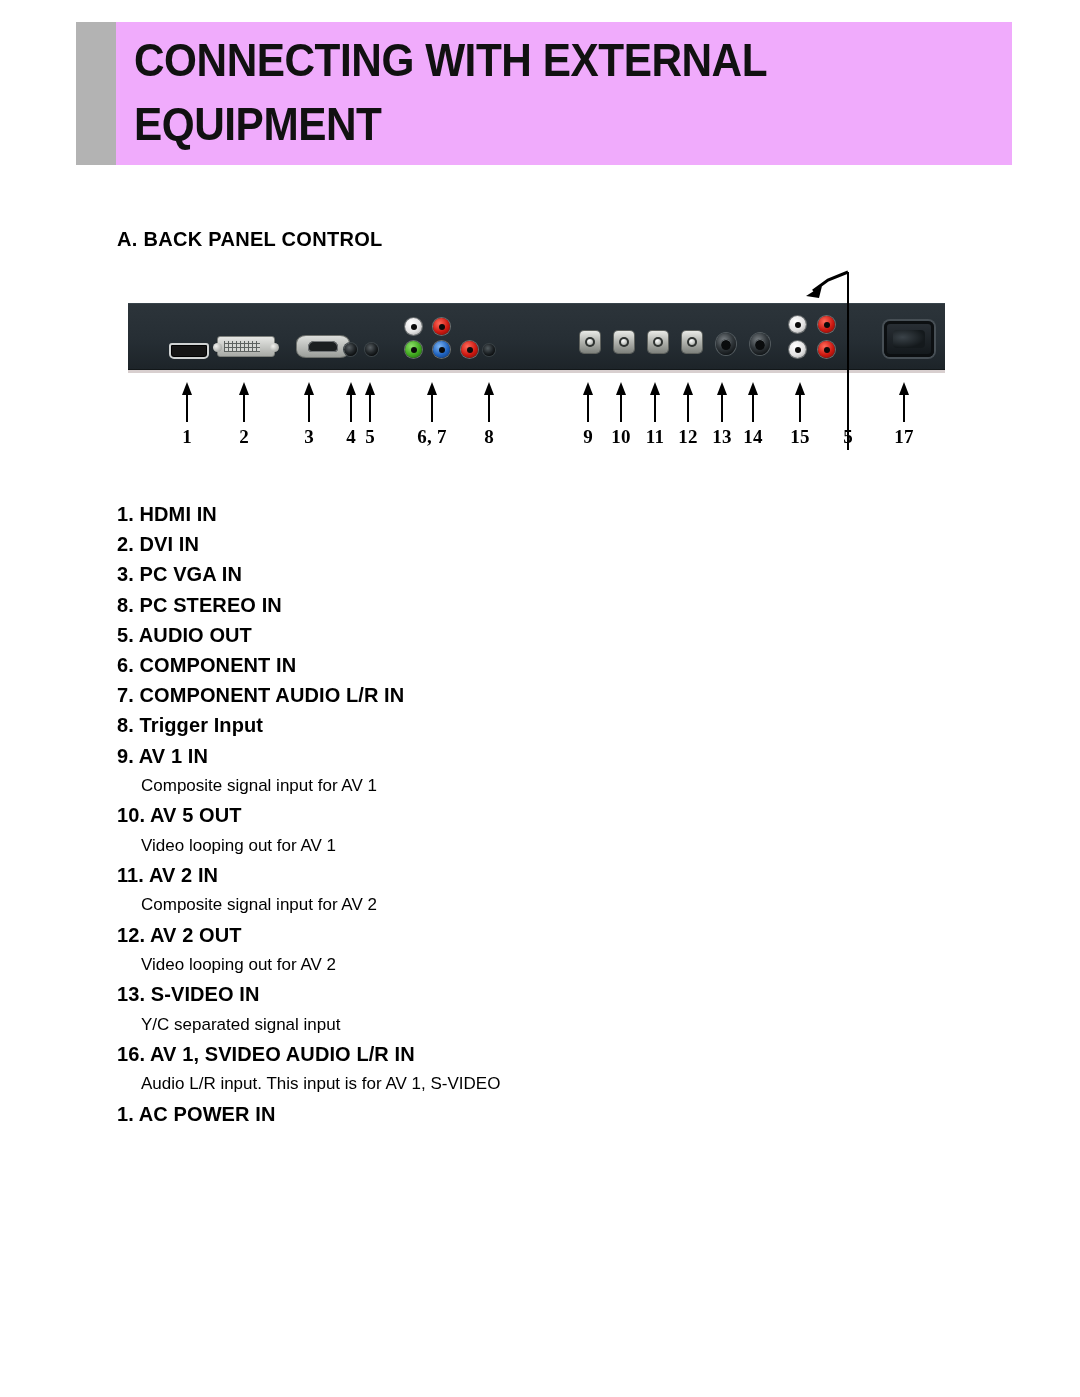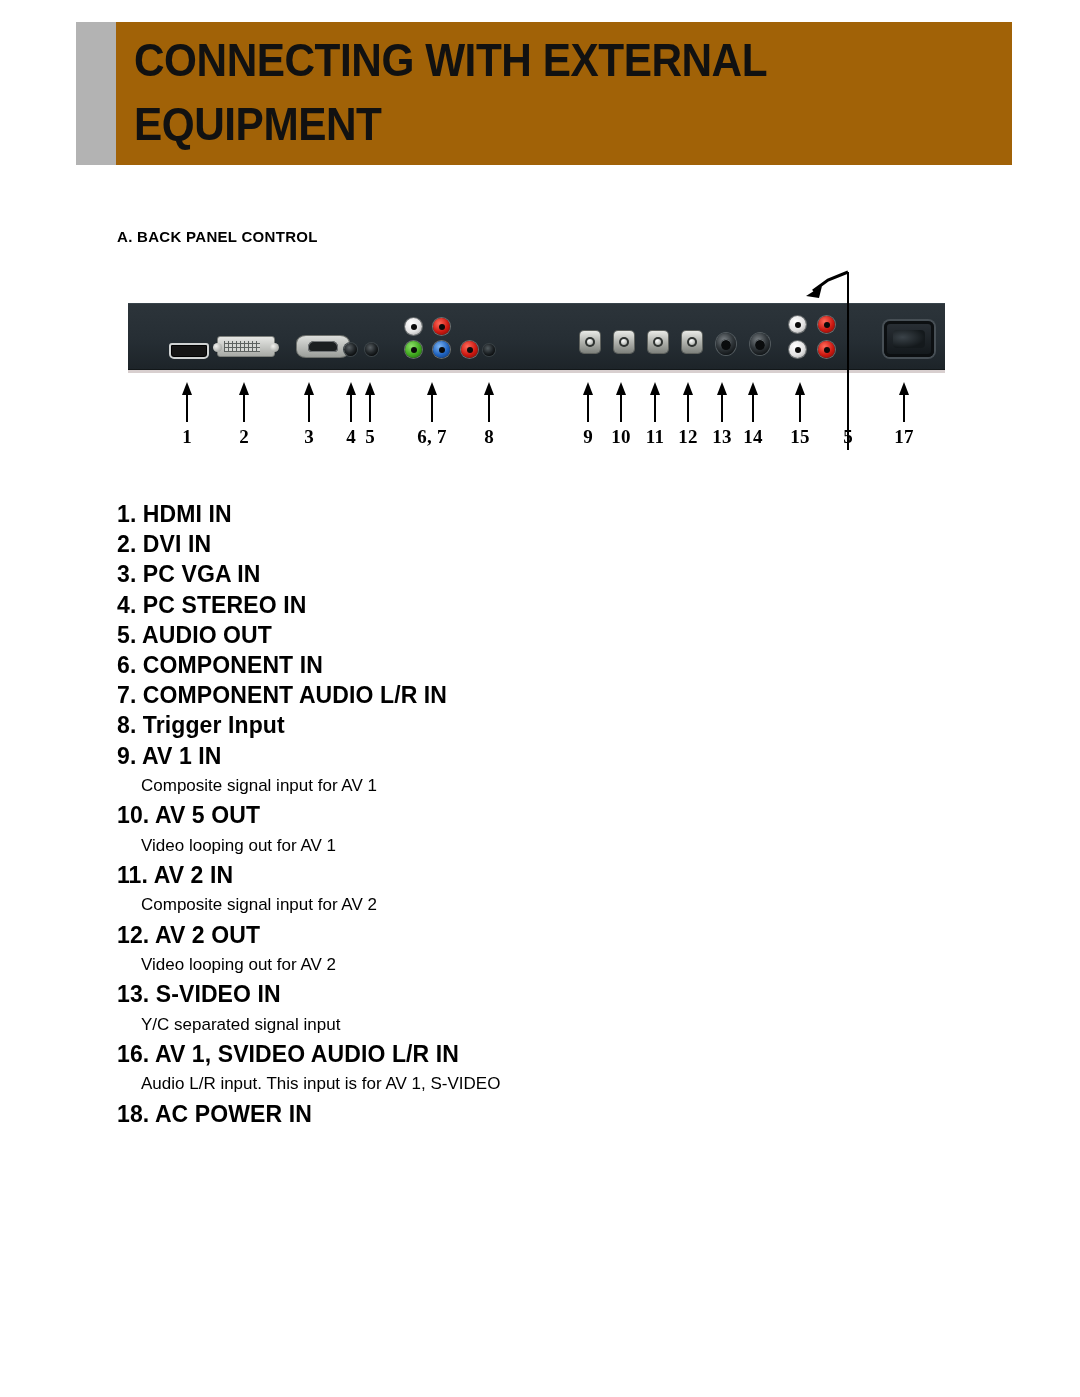--- a/index.html
+++ b/index.html
@@ -17,21 +17,21 @@
     overflow: hidden;
   }
 
   
   .header-banner {
     position: absolute;
     left: 76px;
     top: 22px;
     width: 936px;
     height: 143px;
-    background: #a16207;
+    background: #f0abfc;
   }
   .header-accent-bar {
     position: absolute;
     left: 0;
     top: 0;
     width: 40px;
     height: 143px;
     background: #b3b3b3;
   }
   .header-title {
@@ -48,21 +48,21 @@
     transform: scaleX(0.9);
     transform-origin: left top;
     white-space: pre-line;
   }
 
   
   .section-heading {
     position: absolute;
     left: 117px;
     top: 228px;
-    font-size: 15px;
+    font-size: 20px;
     font-weight: bold;
     letter-spacing: 0.3px;
     color: #000;
   }
 
   
   .panel-figure {
     position: absolute;
     left: 128px;
     top: 303px;
@@ -284,21 +284,21 @@
 
   
   .conn-list {
     position: absolute;
     left: 117px;
     top: 499px;
     width: 700px;
   }
   .list-item { position: relative; }
   .item-title {
-    font-size: 23px;
+    font-size: 20px;
     font-weight: bold;
     line-height: 30.2px;
     letter-spacing: 0.1px;
     white-space: nowrap;
   }
   .item-desc {
     font-size: 17px;
     font-weight: normal;
     line-height: 29.5px;
     padding-left: 24px;
@@ -471,21 +471,21 @@
     <div class="list-item">
       <div class="item-title">1. HDMI IN</div>
     </div>
     <div class="list-item">
       <div class="item-title">2. DVI IN</div>
     </div>
     <div class="list-item">
       <div class="item-title">3. PC VGA IN</div>
     </div>
     <div class="list-item">
-      <div class="item-title">4. PC STEREO IN</div>
+      <div class="item-title">8. PC STEREO IN</div>
     </div>
     <div class="list-item">
       <div class="item-title">5. AUDIO OUT</div>
     </div>
     <div class="list-item">
       <div class="item-title">6. COMPONENT IN</div>
     </div>
     <div class="list-item">
       <div class="item-title">7. COMPONENT AUDIO L/R IN</div>
     </div>
@@ -510,15 +510,15 @@
     </div>
     <div class="list-item">
       <div class="item-title">13. S-VIDEO IN</div>
       <div class="item-desc">Y/C separated signal input</div>
     </div>
     <div class="list-item">
       <div class="item-title">16. AV 1, SVIDEO AUDIO L/R IN</div>
       <div class="item-desc">Audio L/R input. This input is for AV 1, S-VIDEO</div>
     </div>
     <div class="list-item">
-      <div class="item-title">18. AC POWER IN</div>
+      <div class="item-title">1. AC POWER IN</div>
     </div>
   </div>
 
 </body></html>

